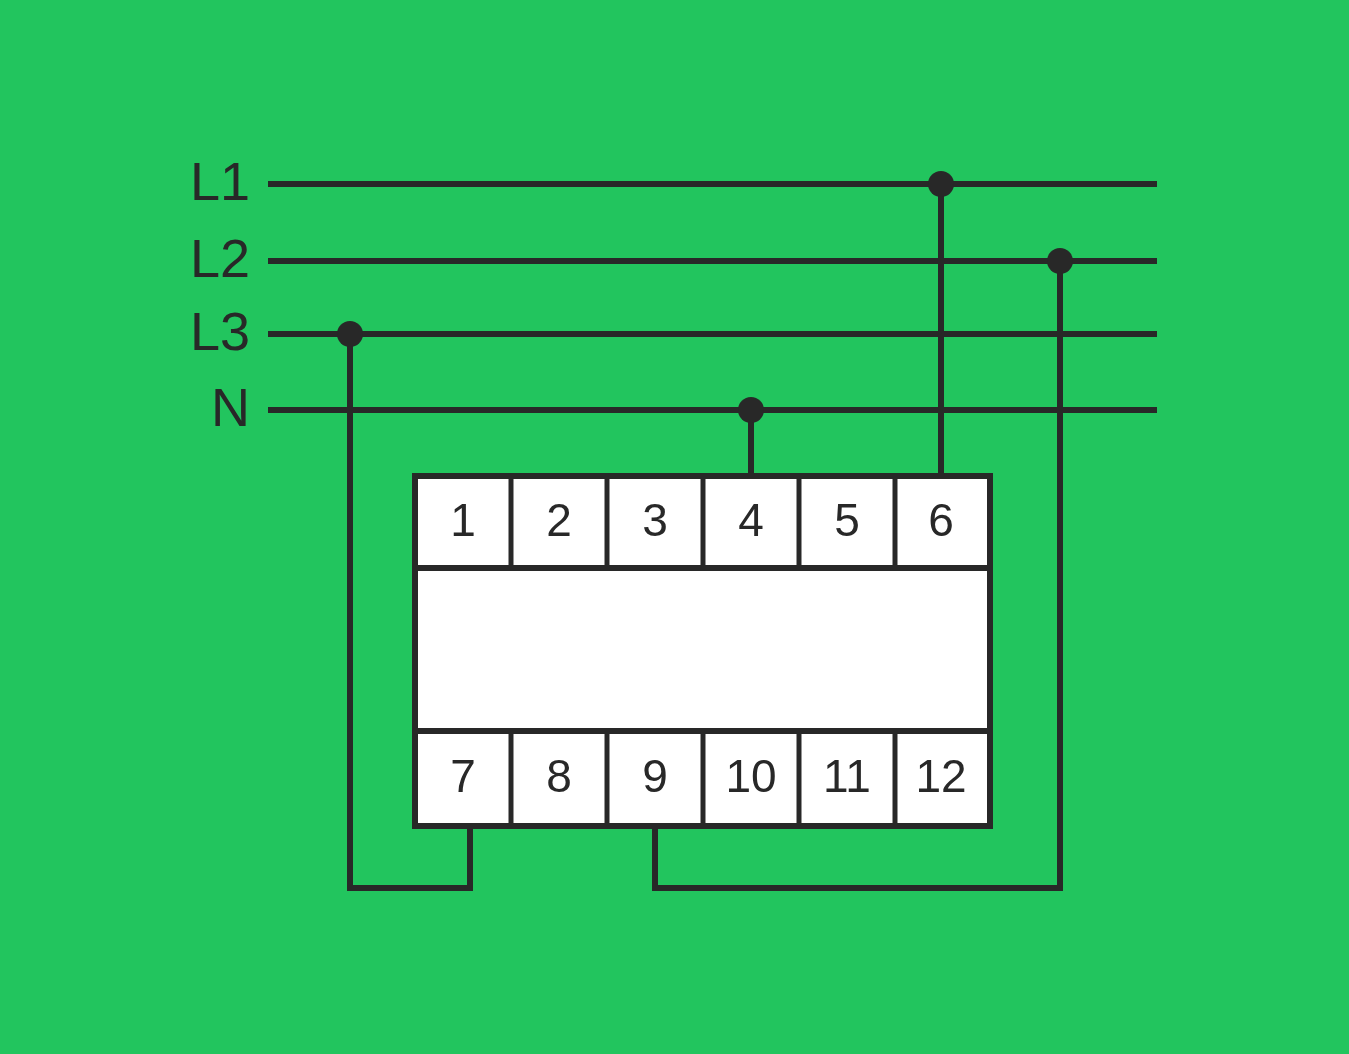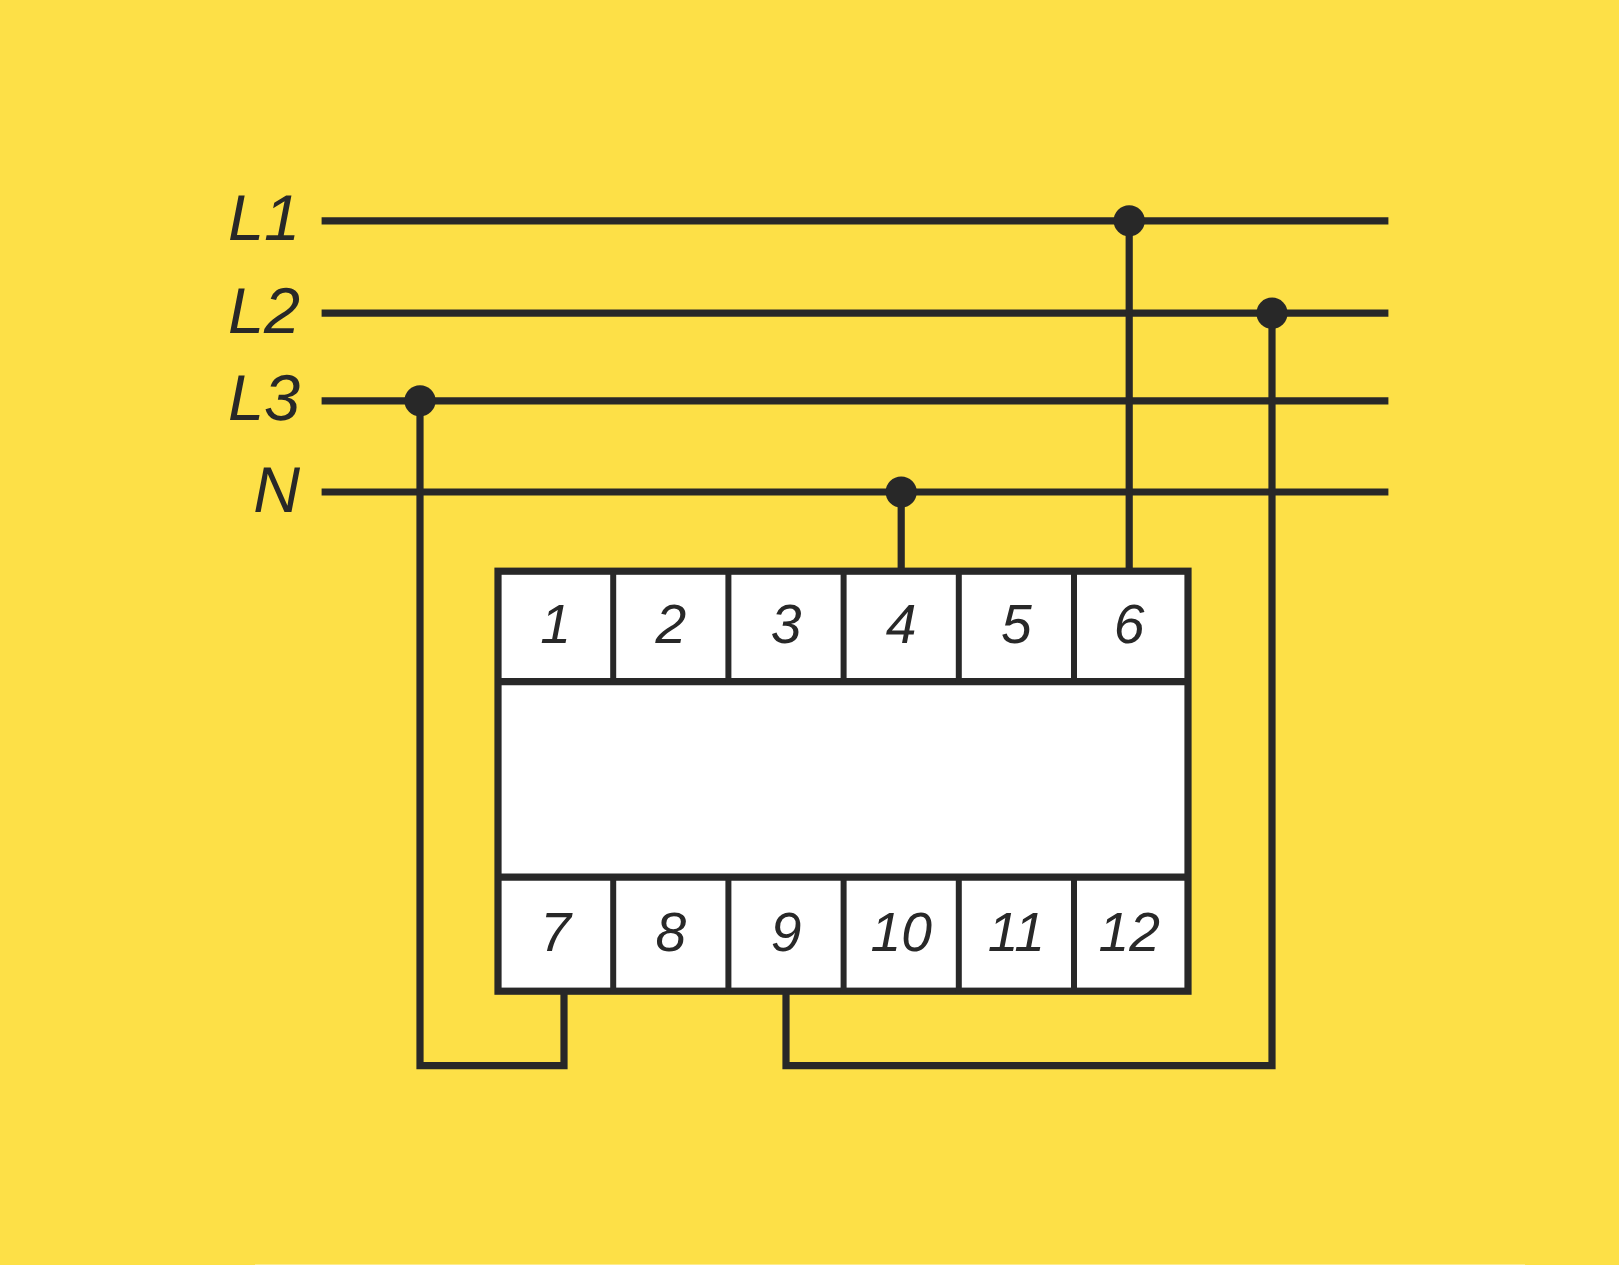--- a/index.html
+++ b/index.html
@@ -7,23 +7,22 @@
     padding: 0;
     background: #ffffff;
   }
   body {
     font-family: "Liberation Sans", sans-serif;
   }
   #diagram-root {
     position: relative;
     width: 1349px;
     height: 1054px;
-    background: #fde047;
+    background: #22c55e;
     overflow: hidden;
-    font-style: italic;
   }
   svg#wiring-svg {
     position: absolute;
     top: 0;
     left: 0;
     width: 1349px;
     height: 1054px;
     display: block;
   }
   .bus-line, .drop-wire {

